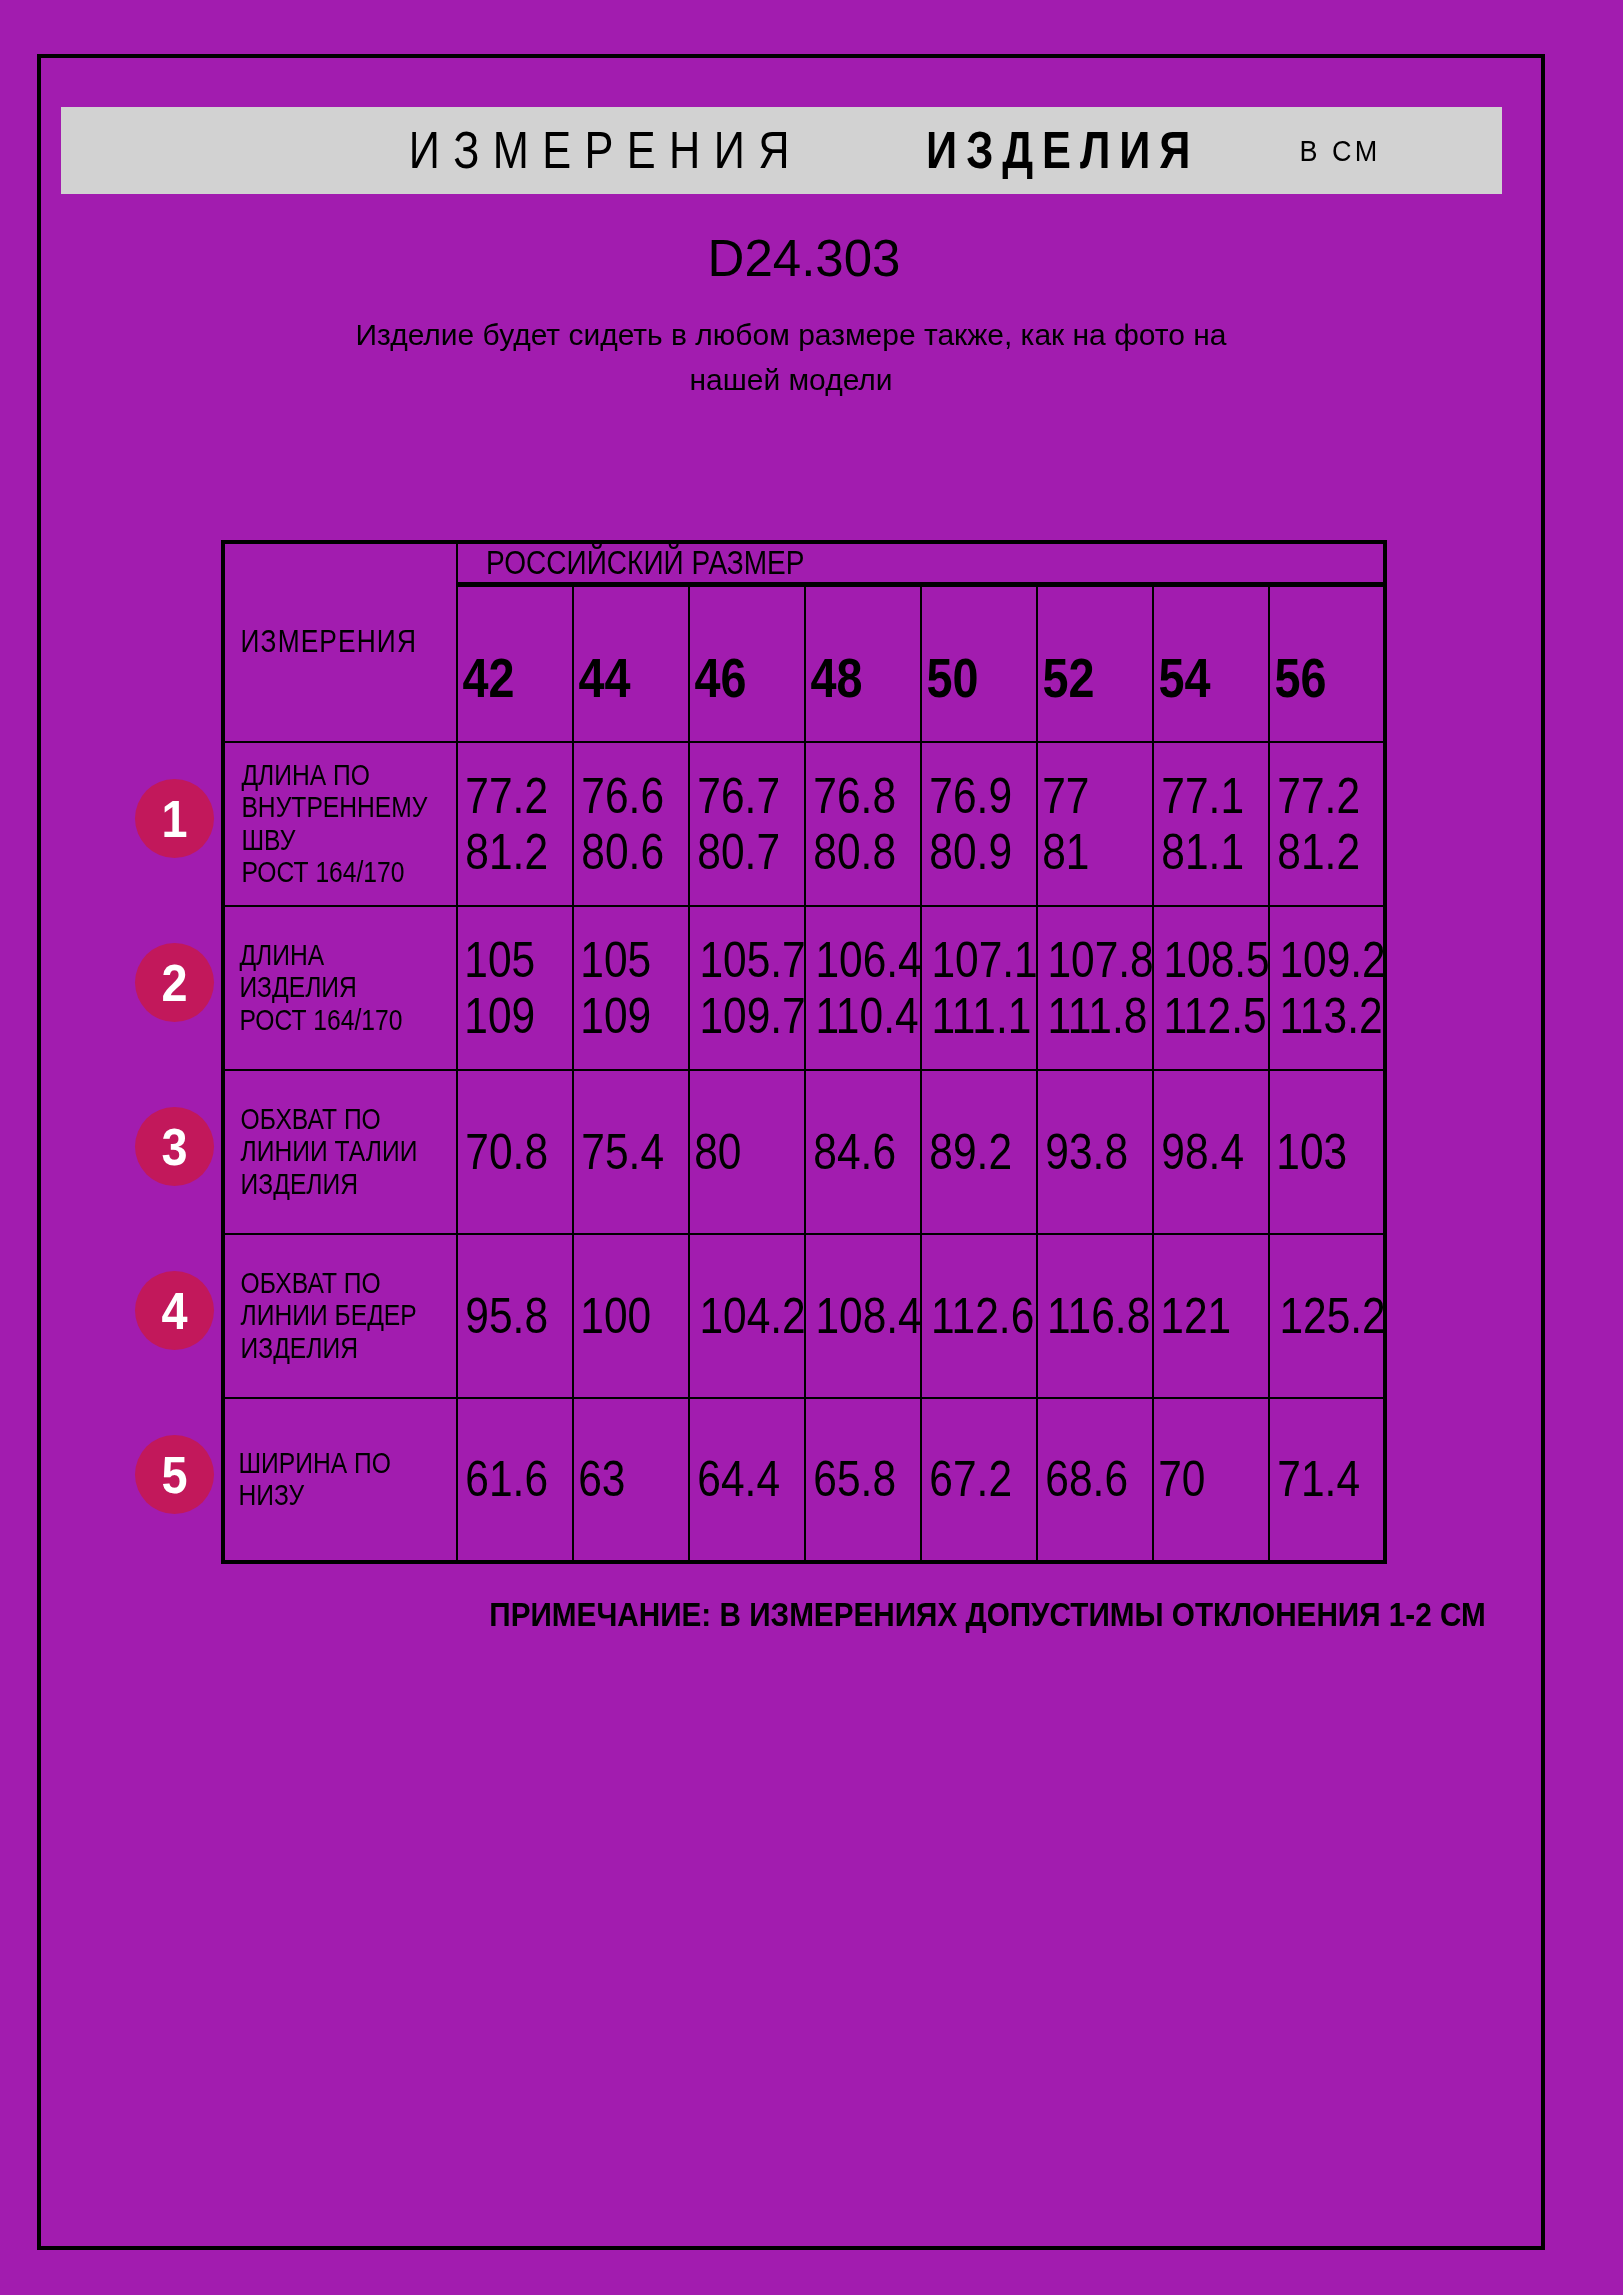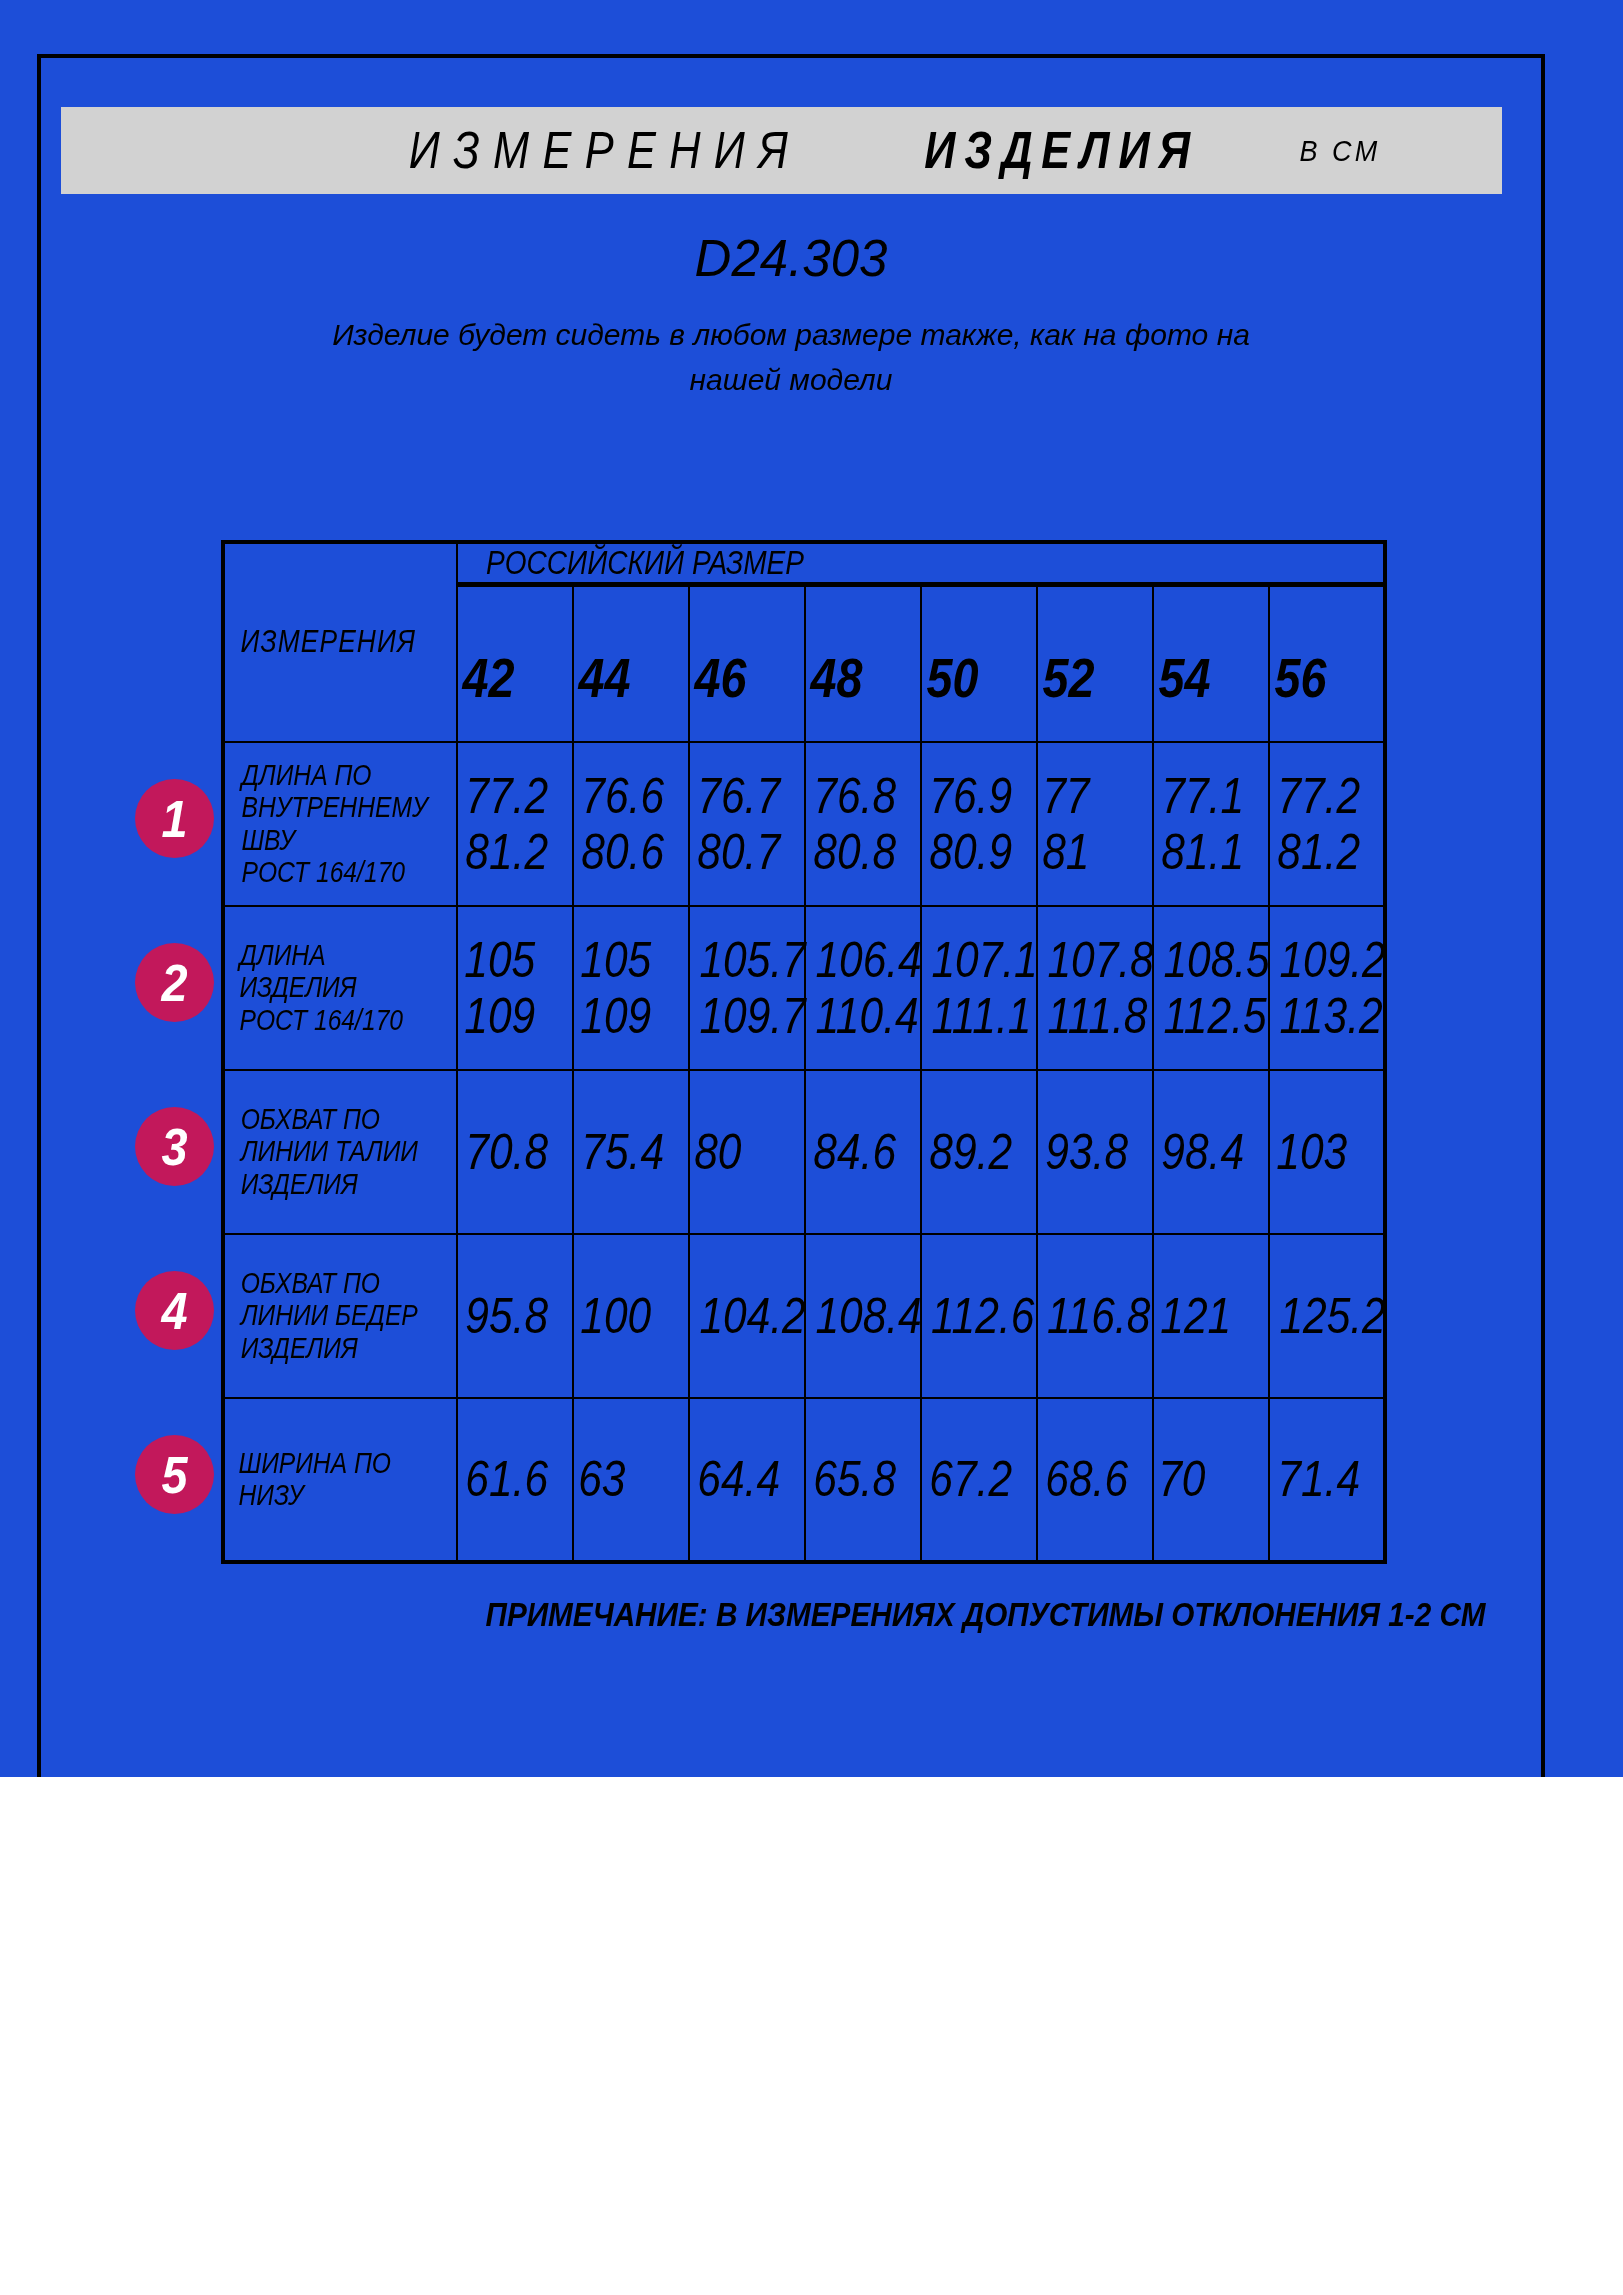--- a/index.html
+++ b/index.html
@@ -5,24 +5,23 @@
   html, body {
     margin: 0;
     padding: 0;
     background: #ffffff;
     font-family: "Liberation Sans", sans-serif;
     color: #000;
   }
   .page {
     position: relative;
     width: 1623px;
-    height: 1777px;
-    background: #1d4ed8;
+    height: 2295px;
+    background: #a21caf;
     overflow: hidden;
-    font-style: italic;
   }
   .frame {
     position: absolute;
     left: 37px;
     top: 54px;
     width: 1500px;
     height: 2188px;
     border: 4.6px solid #000;
   }
   
@@ -62,21 +61,21 @@
     letter-spacing: 3.9px;
     display: inline-block;
     transform: scaleX(0.9);
     transform-origin: center bottom;
     align-self: center;
     margin-left: 6.5px;
   }
   
   .code {
     position: absolute;
-    left: 0;
+    left: 13px;
     top: 171px;
     width: 100%;
     text-align: center;
     font-size: 51px;
   }
   .desc {
     position: absolute;
     left: 0;
     top: 254px;
     width: 100%;

